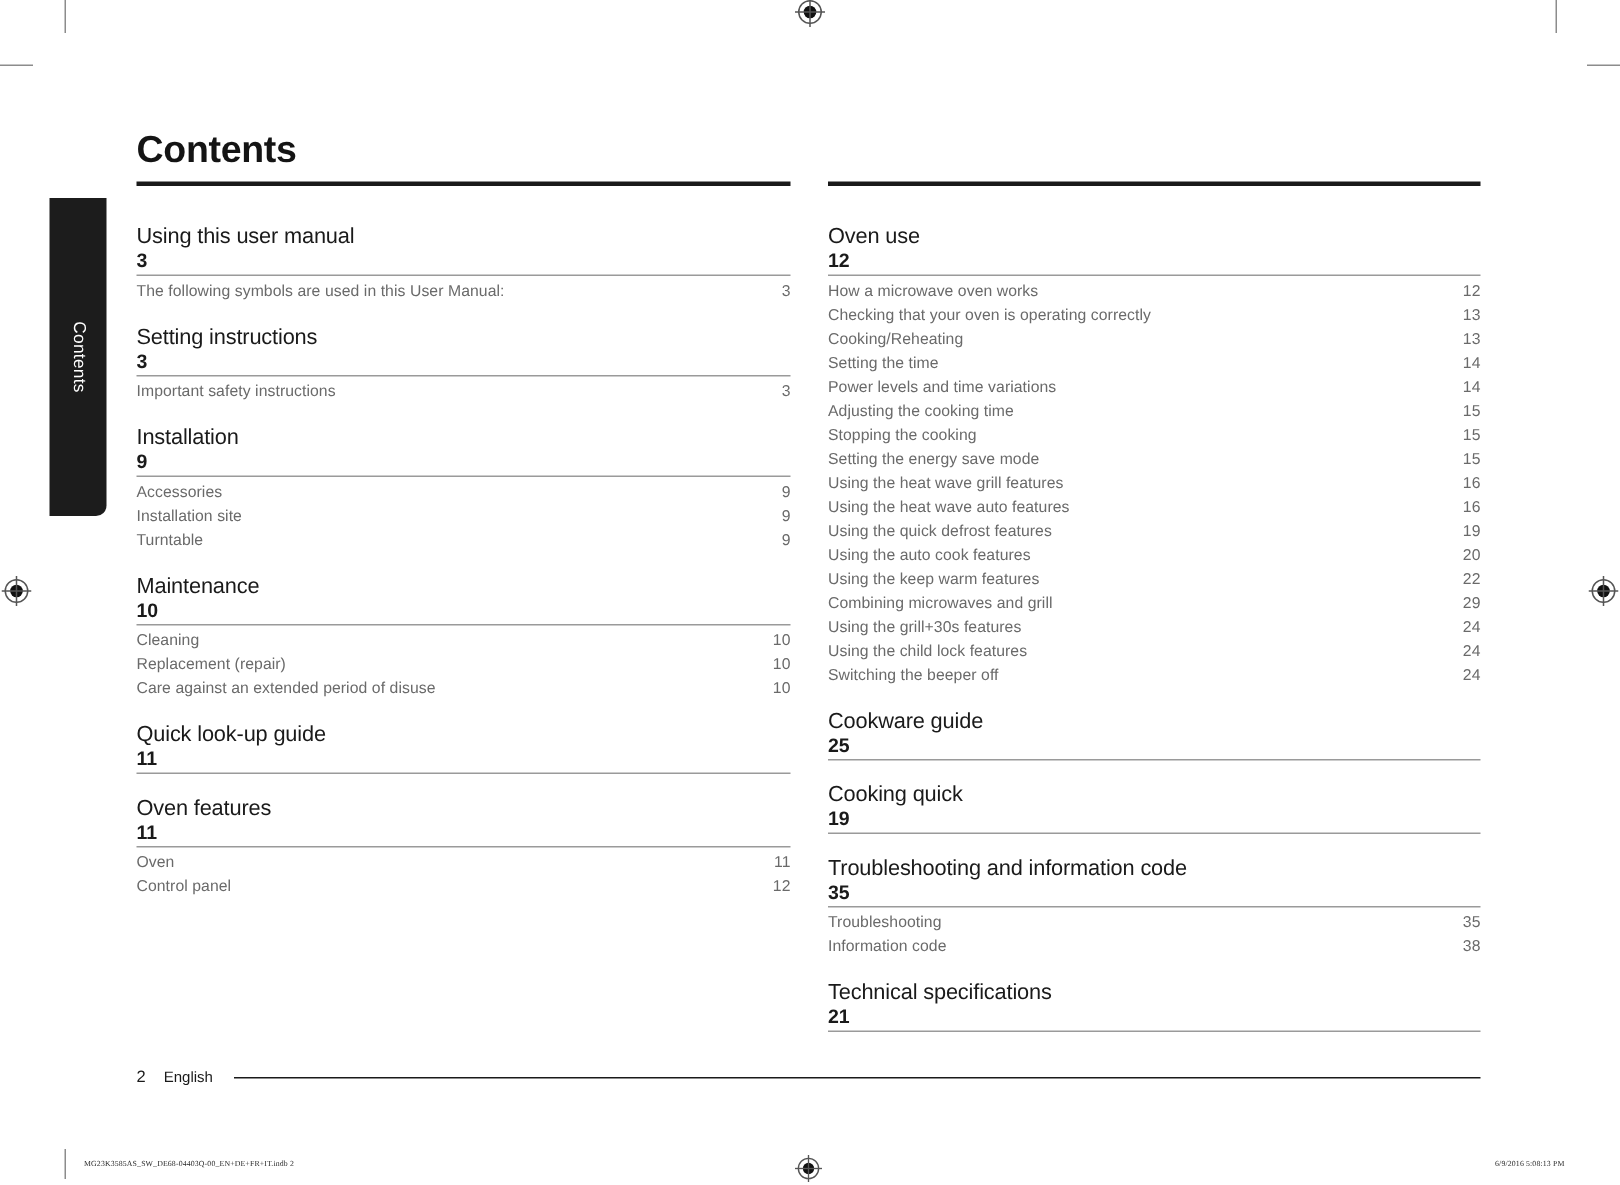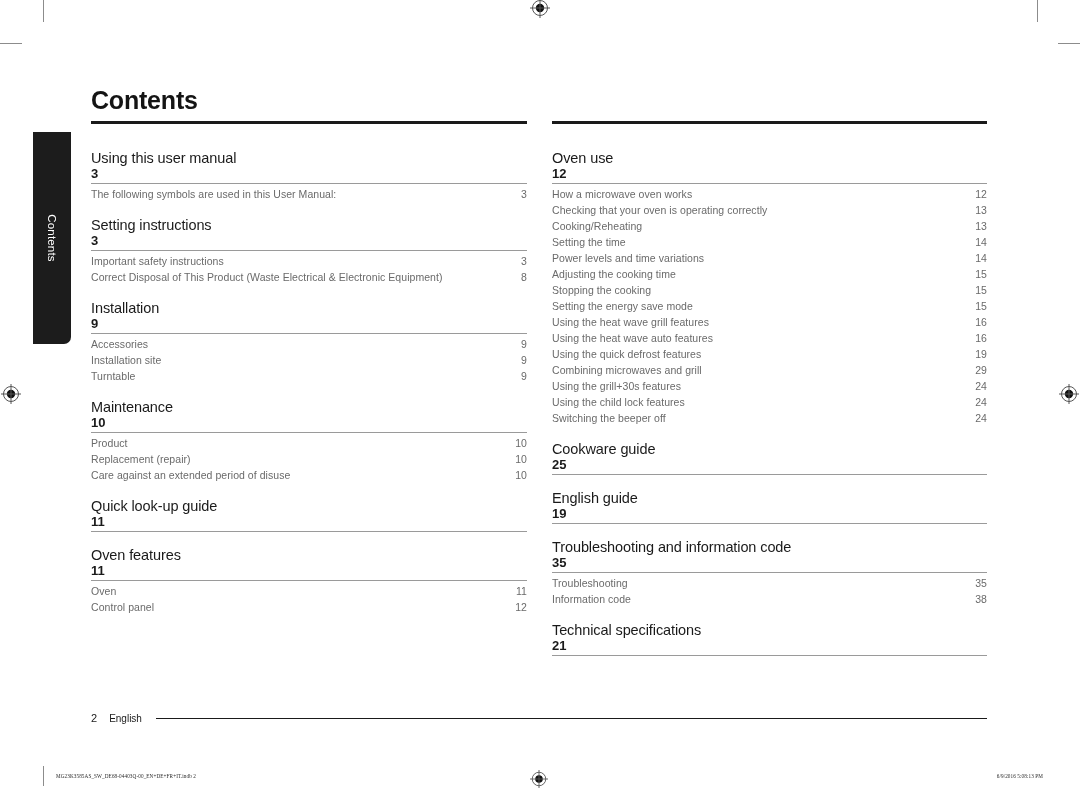--- a/index.html
+++ b/index.html
@@ -247,24 +247,20 @@
       <div class="section">
         <div class="sec-head">
           <span class="sec-title">Setting instructions</span>
           <span class="sec-page">3</span>
         </div>
         <div class="sec-rule"></div>
         <div class="entry">
           <span class="entry-label">Important safety instructions</span>
           <span class="entry-page">3</span>
         </div>
-        <div class="entry">
-          <span class="entry-label">Correct Disposal of This Product (Waste Electrical &amp; Electronic Equipment)</span>
-          <span class="entry-page">8</span>
-        </div>
       </div>
       <div class="sec-gap"></div>
       <div class="section">
         <div class="sec-head">
           <span class="sec-title">Installation</span>
           <span class="sec-page">9</span>
         </div>
         <div class="sec-rule"></div>
         <div class="entry">
           <span class="entry-label">Accessories</span>
@@ -280,21 +276,21 @@
         </div>
       </div>
       <div class="sec-gap"></div>
       <div class="section">
         <div class="sec-head">
           <span class="sec-title">Maintenance</span>
           <span class="sec-page">10</span>
         </div>
         <div class="sec-rule"></div>
         <div class="entry">
-          <span class="entry-label">Product</span>
+          <span class="entry-label">Cleaning</span>
           <span class="entry-page">10</span>
         </div>
         <div class="entry">
           <span class="entry-label">Replacement (repair)</span>
           <span class="entry-page">10</span>
         </div>
         <div class="entry">
           <span class="entry-label">Care against an extended period of disuse</span>
           <span class="entry-page">10</span>
         </div>
@@ -369,20 +365,28 @@
         </div>
         <div class="entry">
           <span class="entry-label">Using the heat wave auto features</span>
           <span class="entry-page">16</span>
         </div>
         <div class="entry">
           <span class="entry-label">Using the quick defrost features</span>
           <span class="entry-page">19</span>
         </div>
         <div class="entry">
+          <span class="entry-label">Using the auto cook features</span>
+          <span class="entry-page">20</span>
+        </div>
+        <div class="entry">
+          <span class="entry-label">Using the keep warm features</span>
+          <span class="entry-page">22</span>
+        </div>
+        <div class="entry">
           <span class="entry-label">Combining microwaves and grill</span>
           <span class="entry-page">29</span>
         </div>
         <div class="entry">
           <span class="entry-label">Using the grill+30s features</span>
           <span class="entry-page">24</span>
         </div>
         <div class="entry">
           <span class="entry-label">Using the child lock features</span>
           <span class="entry-page">24</span>
@@ -396,21 +400,21 @@
       <div class="section">
         <div class="sec-head">
           <span class="sec-title">Cookware guide</span>
           <span class="sec-page">25</span>
         </div>
         <div class="sec-rule"></div>
       </div>
       <div class="sec-gap tight"></div>
       <div class="section">
         <div class="sec-head">
-          <span class="sec-title">English guide</span>
+          <span class="sec-title">Cooking quick</span>
           <span class="sec-page">19</span>
         </div>
         <div class="sec-rule"></div>
       </div>
       <div class="sec-gap tight"></div>
       <div class="section">
         <div class="sec-head">
           <span class="sec-title">Troubleshooting and information code</span>
           <span class="sec-page">35</span>
         </div>

